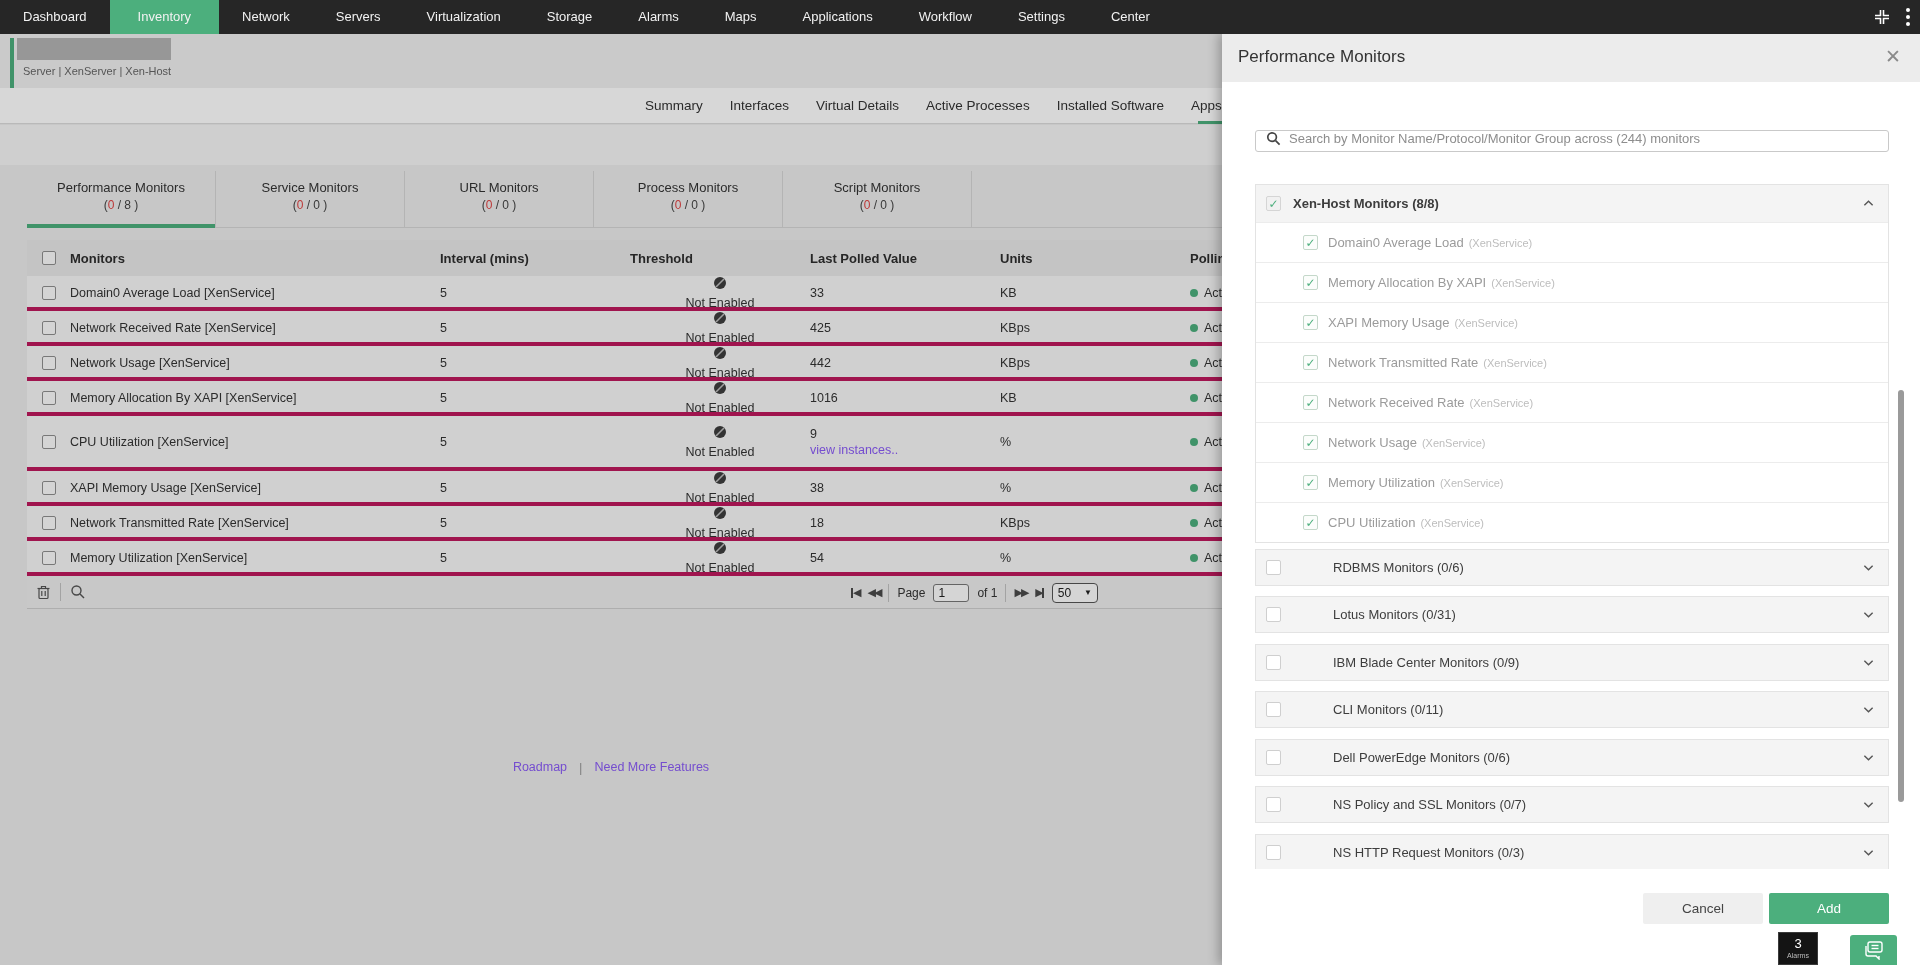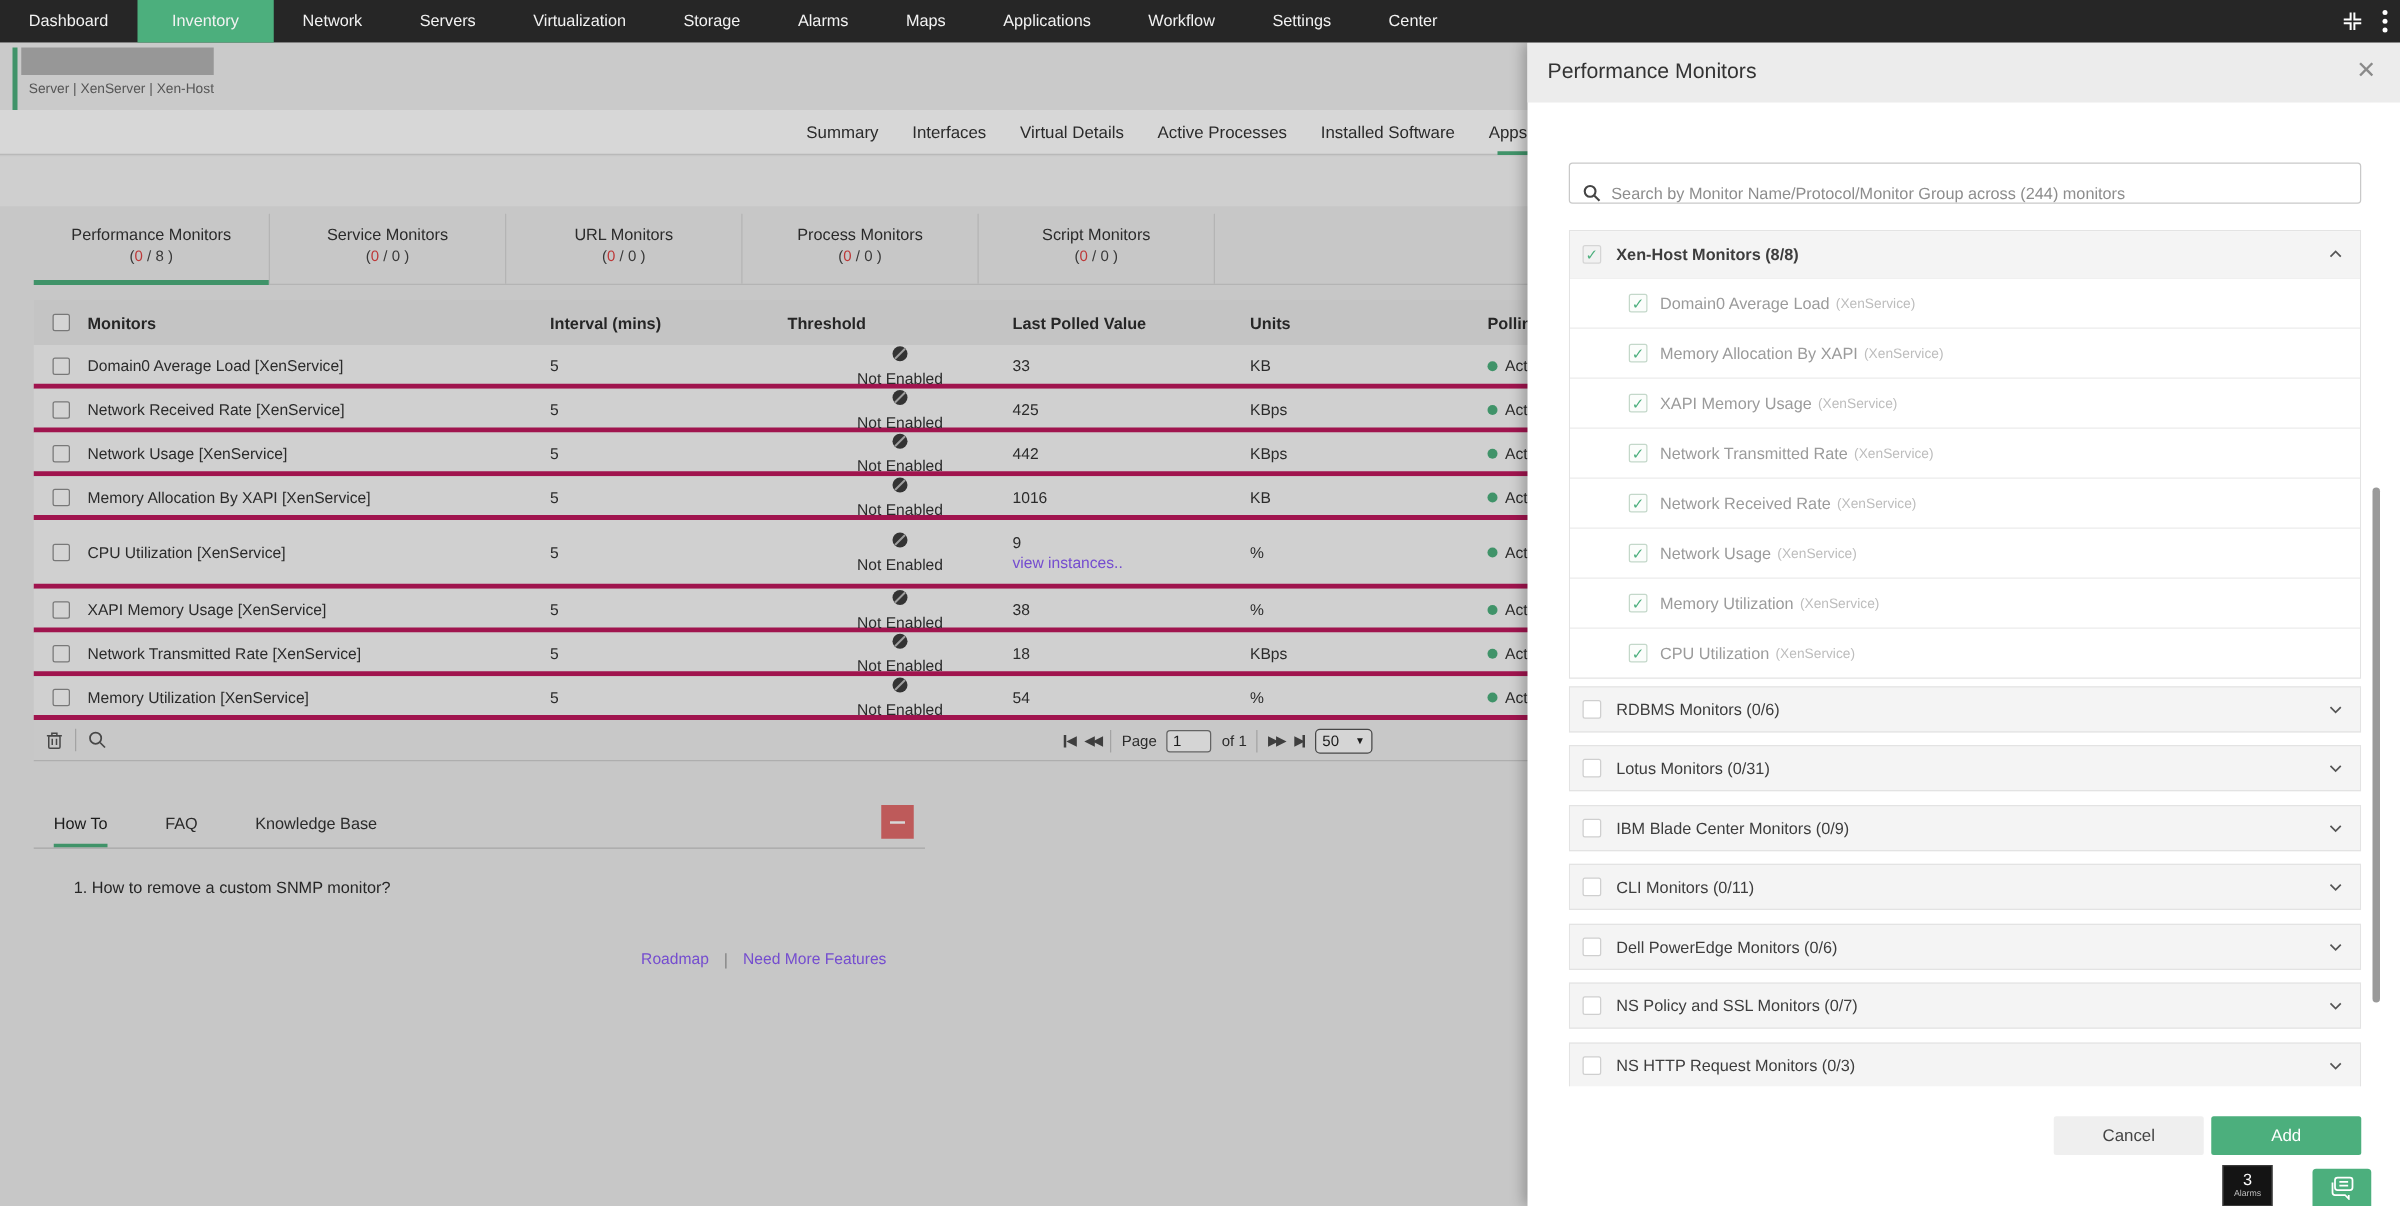--- a/index.html
+++ b/index.html
@@ -75,36 +75,36 @@
   .footer-links .sep { color:#9a9a9a; }
 
   
   .overlay { position:absolute; left:0; top:34px; width:1920px; height:931px; background:rgba(0,0,0,0.155); z-index:90; }
 
   
   .dialog { position:absolute; left:1222px; top:34px; width:698px; height:931px; background:#fff; z-index:100; box-shadow:-4px 0 10px rgba(0,0,0,0.25); }
   .dlg-head { position:absolute; left:0; top:0; width:698px; height:48px; background:#ececec; }
   .dlg-title { position:absolute; left:16px; top:13px; font-size:17px; color:#333; }
   .dlg-close { position:absolute; right:16px; top:12px; width:22px; height:22px; color:#8a8a8a; font-size:19px; line-height:22px; text-align:center; cursor:pointer; }
-  .searchbox { position:absolute; left:33px; top:96px; width:634px; height:33px; border:1px solid #c9c9c9; border-radius:3px; background:#fff; display:flex; align-items:flex-end; padding:0 10px; gap:8px; }
+  .searchbox { position:absolute; left:33px; top:96px; width:634px; height:22px; border:1px solid #c9c9c9; border-radius:3px; background:#fff; display:flex; align-items:flex-start; padding:0 10px; gap:8px; }
   .searchbox input { border:0; outline:0; flex:1; font-size:13px; color:#555; background:transparent; font-family:inherit; }
   .searchbox input::placeholder { color:#8d8d8d; }
 
   .dlg-list { position:absolute; left:33px; top:150px; width:634px; height:685px; overflow:hidden; }
   .grp-block { position:absolute; left:0; top:0; width:634px; border:1px solid #e3e3e3; background:#fff; }
   .grp-head { height:37px; background:#f4f4f4; display:flex; align-items:center; padding:0 14px 0 10px; cursor:pointer; position:relative; }
   .grp-head .glabel { font-size:13px; font-weight:bold; color:#3d3d3d; margin-left:12px; }
   .chev { position:absolute; right:14px; width:11px; height:11px; }
   .ck { width:15px; height:15px; border:1px solid #cfcfcf; border-radius:2px; background:#fff; display:flex; align-items:center; justify-content:center; font-size:12px; color:#4caf7d; cursor:pointer; flex:0 0 15px; }
   .ck.on { border-color:#c4d8ca; background:#fbfdfb; }
   .grp-head .ck.on { background:#f1f1f1; border-color:#d5d5d5; }
   .ditem { height:40px; display:flex; align-items:center; padding-left:47px; border-top:1px solid #ececec; }
   .ditem .iname { font-size:13px; color:#9b9b9b; margin-left:10px; }
   .ditem .isuffix { font-size:11px; color:#bdbdbd; margin-left:5px; }
-  .grp-row { position:absolute; left:0; width:634px; height:37px; background:#f4f4f4; border:1px solid #e3e3e3; display:flex; align-items:center; padding:0 14px 0 10px; cursor:pointer; }
+  .grp-row { position:absolute; left:0; width:634px; height:37px; background:#f4f4f4; border:1px solid #e3e3e3; display:flex; align-items:center; padding:0 14px 0 10px; cursor:pointer;gap:40px; }
   .grp-row .glabel { font-size:13px; color:#3d3d3d; margin-left:12px; }
   .dlg-scroll { position:absolute; left:676px; top:356px; width:6px; height:412px; background:#9a9a9a; border-radius:3px; cursor:pointer; }
 
   .btn { position:absolute; top:859px; width:120px; height:31px; border:0; border-radius:2px; font-size:13.5px; font-family:inherit; cursor:pointer; }
   .btn-cancel { left:421px; background:#efefef; color:#444; }
   .btn-add { left:547px; background:#4caf7d; color:#fff; }
 
   .alarm-badge { position:absolute; left:556px; top:898px; width:40px; height:33px; background:#141414; border:1px solid #3a3a3a; text-align:center; cursor:pointer; }
   .alarm-badge .n { font-size:13px; color:#fff; margin-top:3px; }
   .alarm-badge .l { font-size:7px; color:#bdbdbd; margin-top:1px; }
@@ -411,32 +411,20 @@
               <span class="pg-bar"></span>
             </span>
           <span class="pg-select">
               <span>50</span>
               <span class="car">▼</span>
             </span>
         </div>
       </div>
     </div>
 
-    <div class="helpcard">
-      <div class="help-tabs">
-        <div class="help-tab active">How To</div>
-        <div class="help-tab">FAQ</div>
-        <div class="help-tab">Knowledge Base</div>
-        <div class="help-minus">
-            <i></i>
-          </div>
-      </div>
-      <div class="help-div"></div>
-      <div class="help-q">1. How to remove a custom SNMP monitor?</div>
-    </div>
 
     <div class="footer-links">
       <span class="link">Roadmap</span>
       <span class="sep">|</span>
       <span class="link">Need More Features</span>
     </div>
   </div>
 
   <div class="overlay"></div>
 

